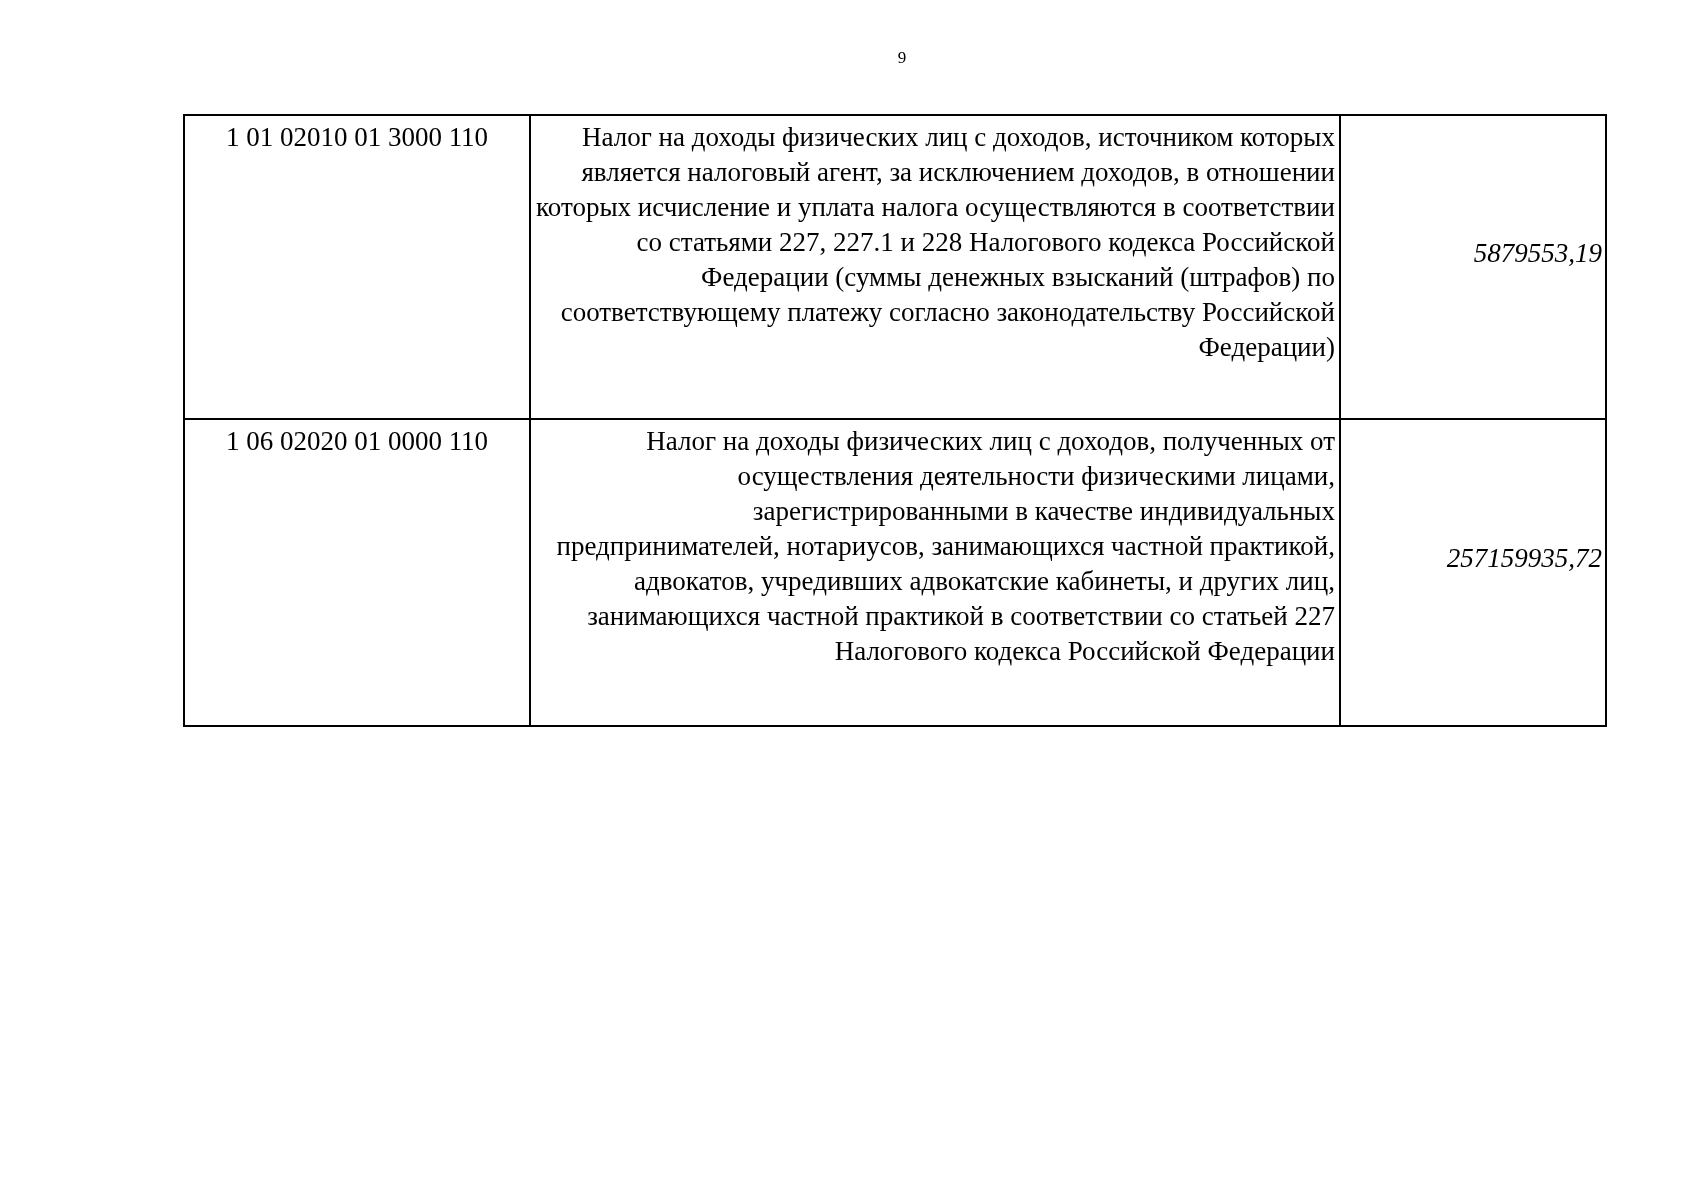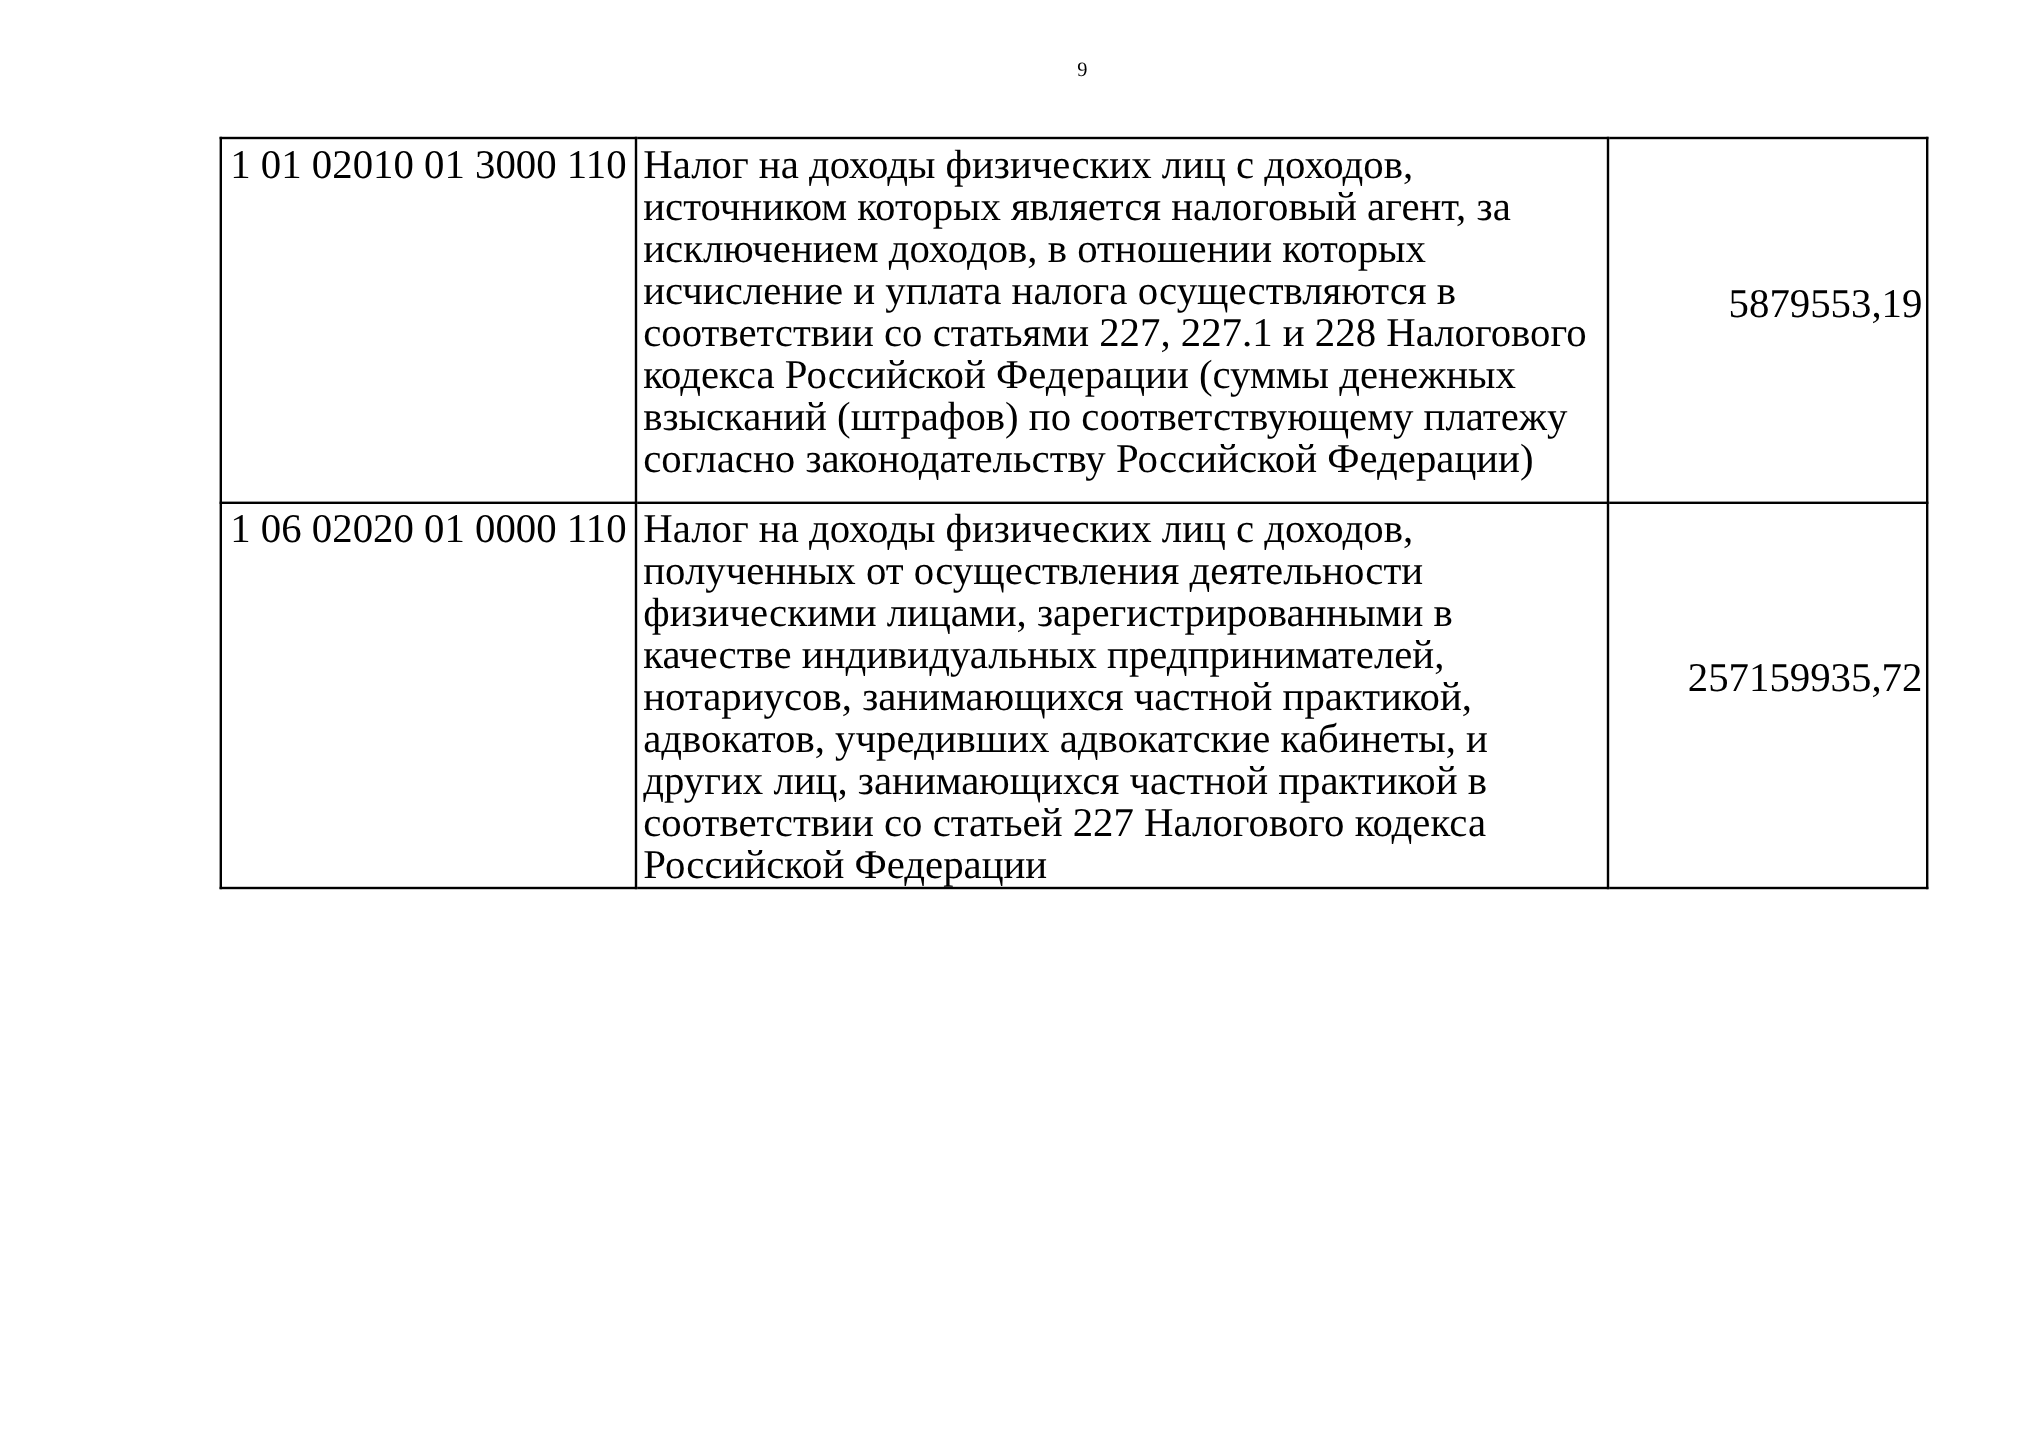--- a/index.html
+++ b/index.html
@@ -29,40 +29,41 @@
       top: 114px;
       left: 183px;
       width: 1422px;
       border-collapse: collapse;
       table-layout: fixed;
     }
     table.budget-table td {
       border: 2px solid #000000;
       vertical-align: top;
       padding: 0;
-      font-size: 34px;
+      font-size: 27px;
       line-height: 35px;
     }
     col.c-code { width: 346px; }
     col.c-name { width: 810px; }
     col.c-sum  { width: 266px; }
     tr.row-1 td { height: 298px; }
     tr.row-2 td { height: 301px; }
     td.code-cell {
       text-align: center;
       padding-top: 4px !important;
     }
     td.name-cell {
-      text-align: left;
+      text-align: right;
       padding: 4px 4px 0 5px !important;
     }
     td.sum-cell {
       text-align: right;
       vertical-align: middle !important;
       padding-right: 3px !important;
+      font-style: italic;
     }
     td.sum-cell span {
       display: inline-block;
       position: relative;
       top: -14px;
     }
   </style>
 </head>
 <body>
 

